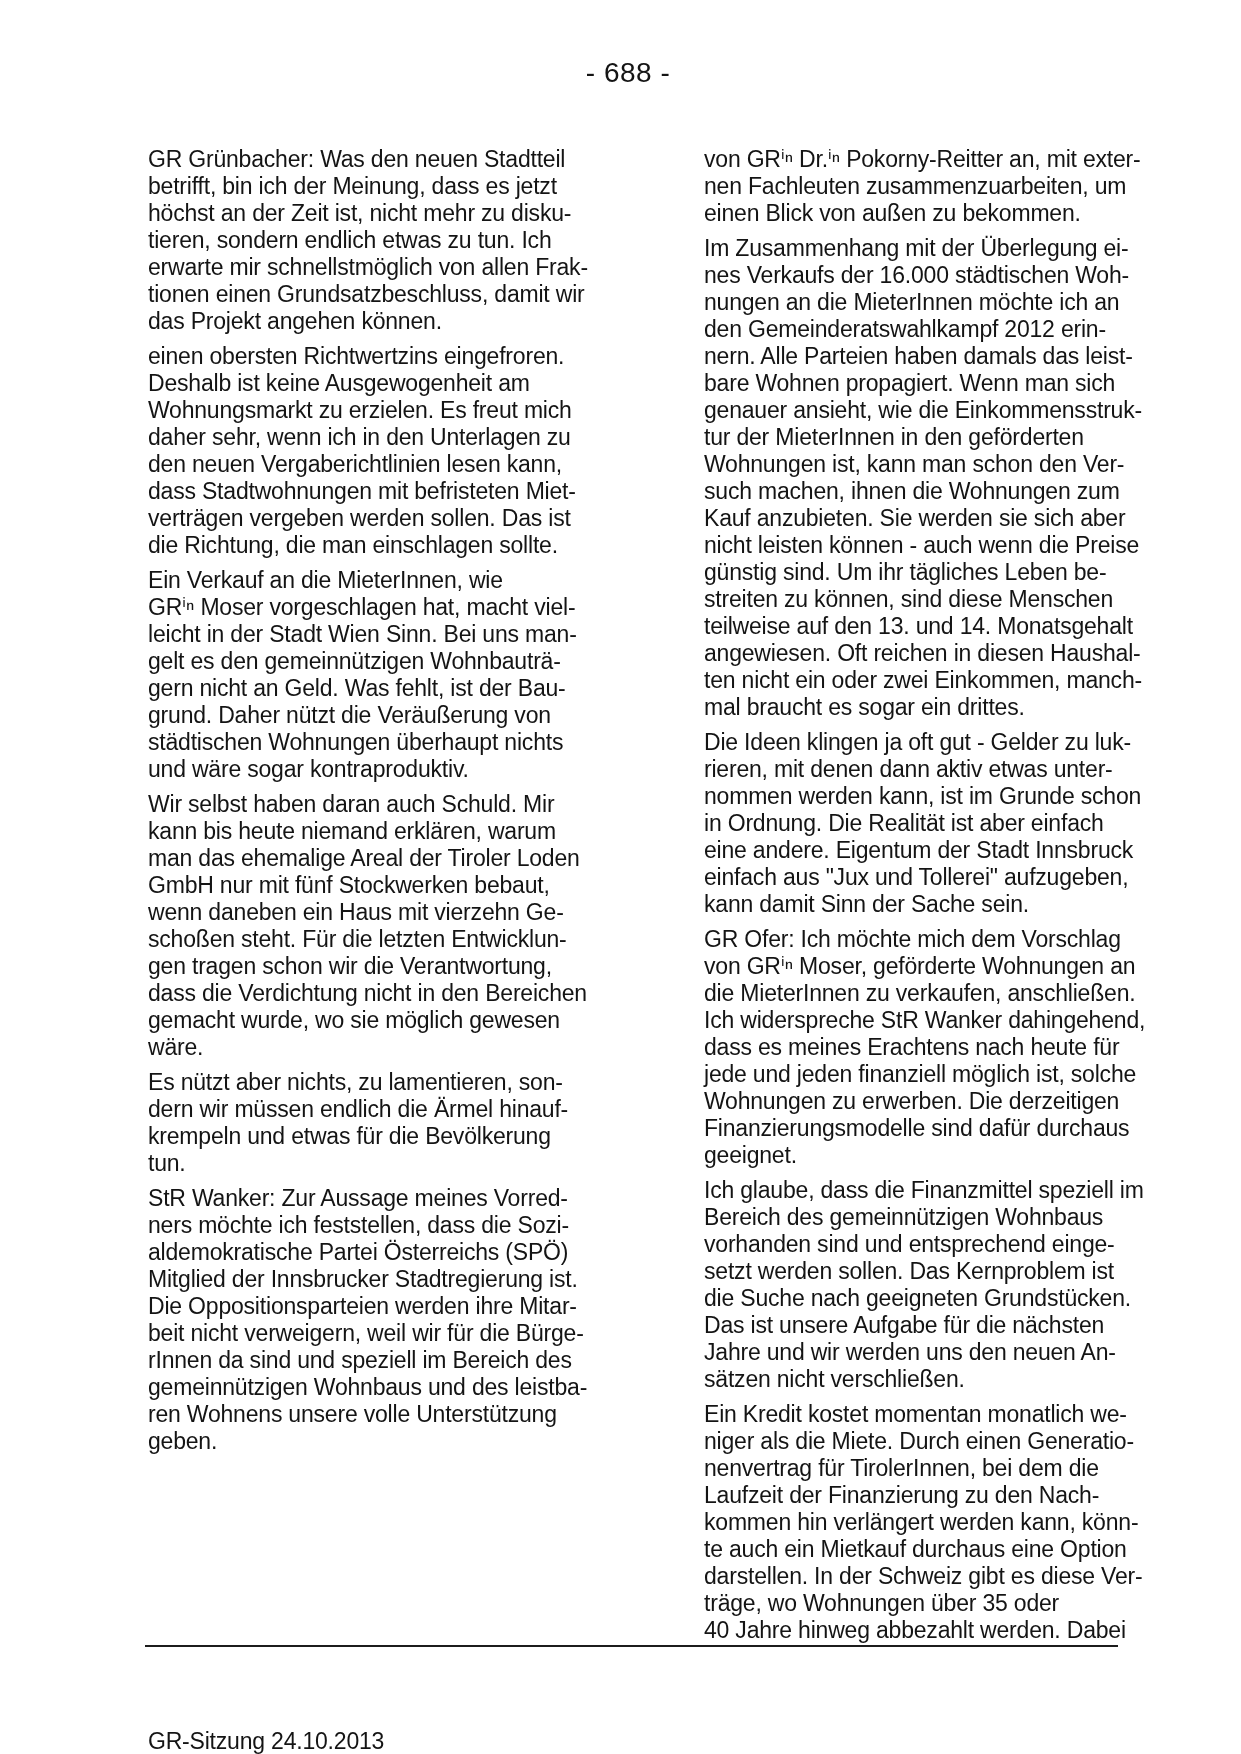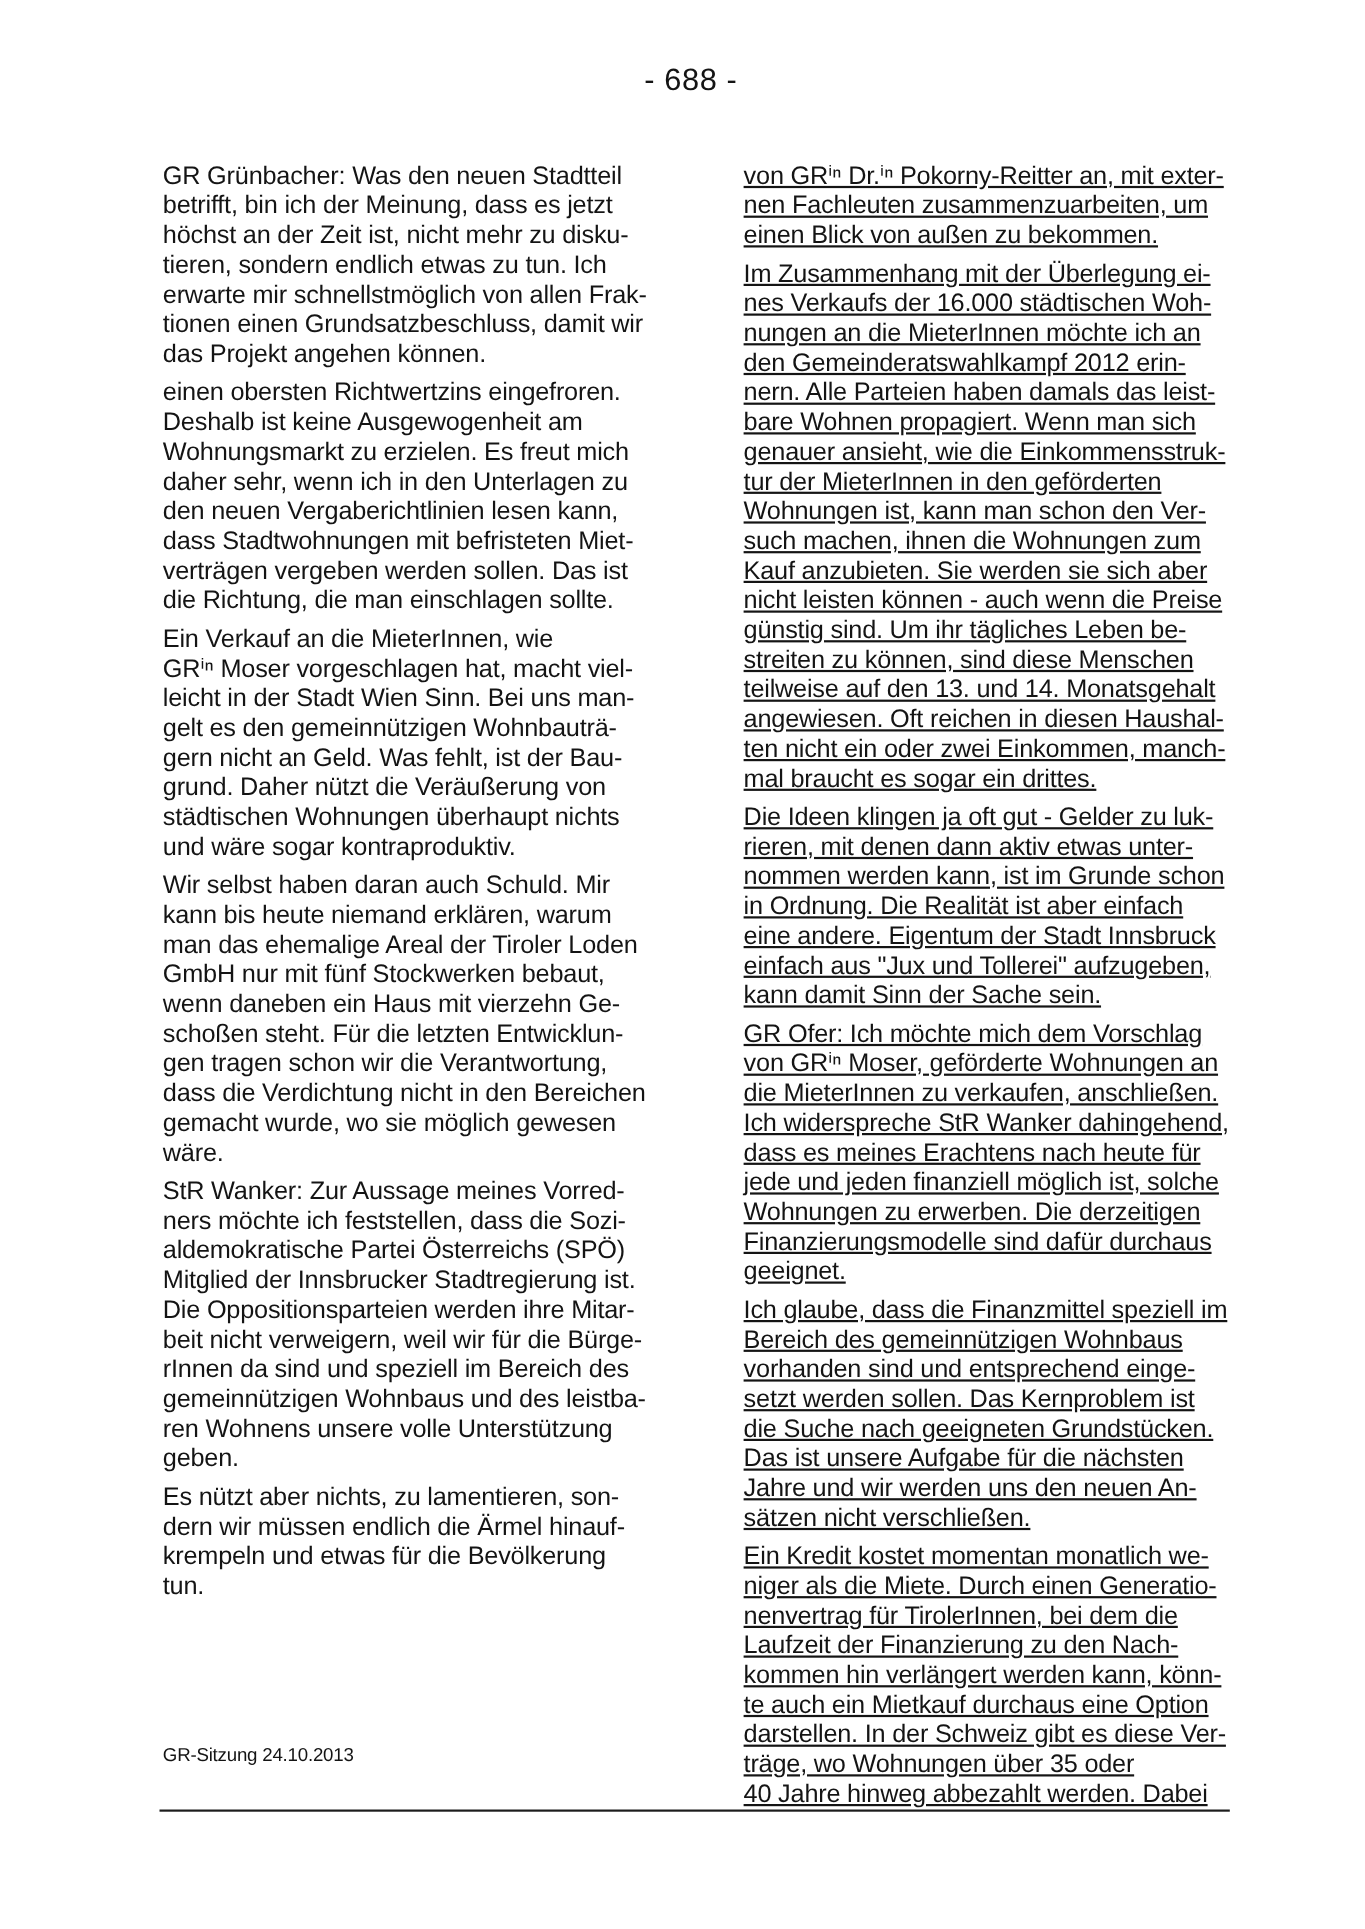--- a/index.html
+++ b/index.html
@@ -23,41 +23,41 @@
     text-align: center;
     font-size: 28px;
     letter-spacing: 0.5px;
     white-space: pre;
   }
   .column {
     position: absolute;
     top: 146px;
   }
   .column-left  { left: 148px; width: 445px; }
-  .column-right { left: 676px; width: 445px; text-decoration: underline; }
+  .column-right { left: 704px; width: 445px; }
   .column p {
     margin: 0 0 8px 0;
     font-size: 23px;
     line-height: 27px;
     letter-spacing: -0.2px;
     white-space: pre;           
   }
   .footer-rule {
     position: absolute;
     left: 145px;
     top: 1645px;
     width: 973px;
     height: 0;
     border-top: 2px solid #1c1c1c;
   }
   .footer-text {
     position: absolute;
     left: 148px;
-    top: 1586px;
-    font-size: 17px;
+    top: 1728px;
+    font-size: 23px;
     letter-spacing: -0.2px;
     white-space: pre;
   }
 </style>
 </head>
 <body>
 
 <div class="page-number">- 688 -</div>
 
 <div class="column column-left">
@@ -87,34 +87,34 @@
   <p>Wir selbst haben daran auch Schuld. Mir
 kann bis heute niemand erklären, warum
 man das ehemalige Areal der Tiroler Loden
 GmbH nur mit fünf Stockwerken bebaut,
 wenn daneben ein Haus mit vierzehn Ge-
 schoßen steht. Für die letzten Entwicklun-
 gen tragen schon wir die Verantwortung,
 dass die Verdichtung nicht in den Bereichen
 gemacht wurde, wo sie möglich gewesen
 wäre.</p>
+  <p>Es nützt aber nichts, zu lamentieren, son-
+dern wir müssen endlich die Ärmel hinauf-
+krempeln und etwas für die Bevölkerung
+tun.</p>
   <p>StR Wanker: Zur Aussage meines Vorred-
 ners möchte ich feststellen, dass die Sozi-
 aldemokratische Partei Österreichs (SPÖ)
 Mitglied der Innsbrucker Stadtregierung ist.
 Die Oppositionsparteien werden ihre Mitar-
 beit nicht verweigern, weil wir für die Bürge-
 rInnen da sind und speziell im Bereich des
 gemeinnützigen Wohnbaus und des leistba-
 ren Wohnens unsere volle Unterstützung
 geben.</p>
-  <p>Es nützt aber nichts, zu lamentieren, son-
-dern wir müssen endlich die Ärmel hinauf-
-krempeln und etwas für die Bevölkerung
-tun.</p>
 </div>
 
 <div class="column column-right">
   <p>von GRⁱⁿ Dr.ⁱⁿ Pokorny-Reitter an, mit exter-
 nen Fachleuten zusammenzuarbeiten, um
 einen Blick von außen zu bekommen.</p>
   <p>Im Zusammenhang mit der Überlegung ei-
 nes Verkaufs der 16.000 städtischen Woh-
 nungen an die MieterInnen möchte ich an
 den Gemeinderatswahlkampf 2012 erin-

